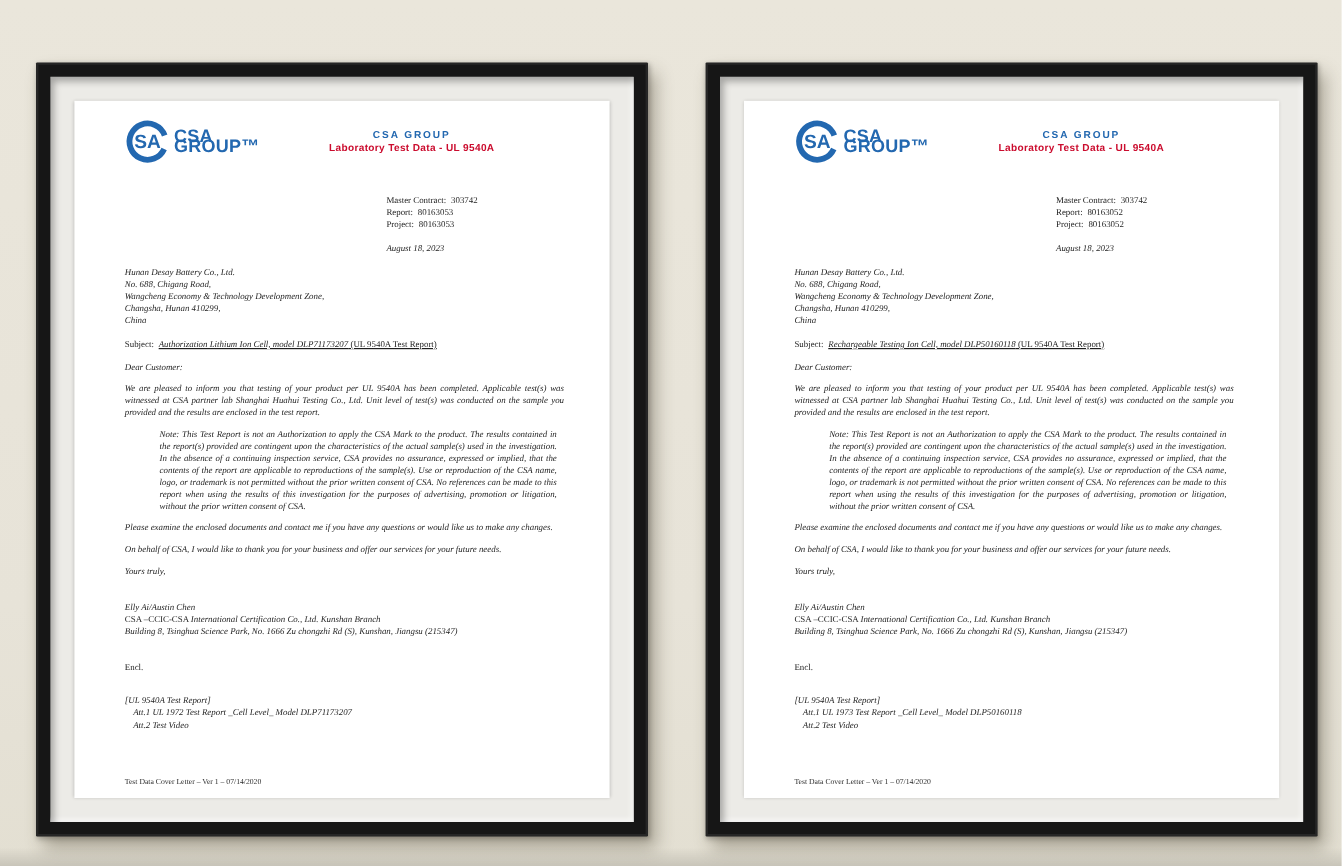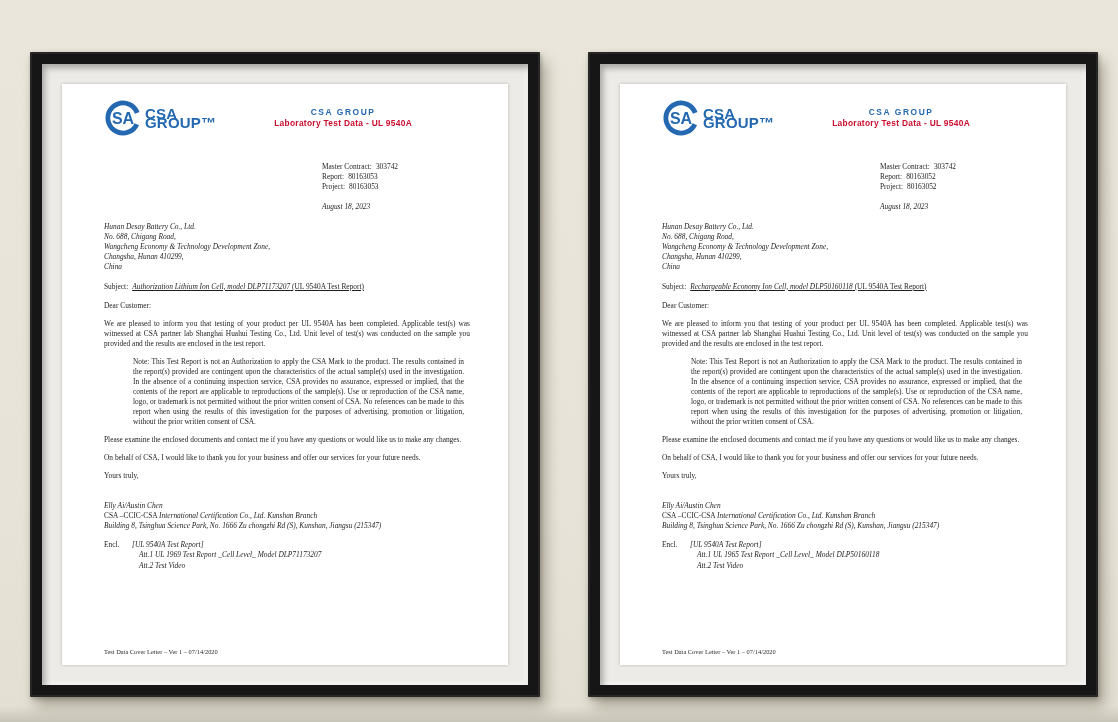--- a/index.html
+++ b/index.html
@@ -43,34 +43,34 @@
   .date{margin:9px 0 0 218px;font-style:italic;}
 
   .recipient{margin-top:10px;font-style:italic;}
   .recipient div{line-height:10.2px;}
 
   .subject{margin-top:9px;}
   .subject .u{text-decoration:underline;}
   .subject .sm{font-style:italic;}
   .sub-label{margin-right:4px;}
 
-  p{margin:0;}
+  p{margin:0;font-style:italic;}
   .salutation{margin-top:9px;}
   .just{text-align:justify;}
   .intro{margin-top:8px;}
   .note{margin:8px 6px 0 29px;}
   .examine{margin-top:8px;}
   .thanks{margin-top:8px;}
   .closing{margin-top:8px;}
 
   .sig{margin-top:20px;}
   .sig div{line-height:10.2px;}
   .it{font-style:italic;}
 
-  .encl{margin-top:9px;display:flex;}
+  .encl{margin-top:20px;display:flex;flex-direction:column;}
   .encl-label{flex:0 0 28px;}
   .encl-body div{line-height:10.2px;font-style:italic;}
   .encl-body .att{margin-left:7px;}
 
   .foot{margin-top:auto;font-size:6.4px;color:#2a2a2a;}
 </style>
 </head>
 <body>
 
 <div class="wall">
@@ -132,21 +132,21 @@
         <div class="sig">
           <div class="it">Elly Ai/Austin Chen</div>
           <div><span>CSA –CCIC-CSA </span><span class="it">International Certification Co., Ltd. Kunshan Branch</span></div>
           <div class="it">Building 8, Tsinghua Science Park, No. 1666 Zu chongzhi Rd (S), Kunshan, Jiangsu (215347)</div>
         </div>
 
         <div class="encl">
           <span class="encl-label">Encl.</span>
           <div class="encl-body">
             <div>[UL 9540A Test Report]</div>
-            <div class="att">Att.1 UL 1969 Test Report _Cell Level_ Model DLP71173207</div>
+            <div class="att">Att.1 UL 1972 Test Report _Cell Level_ Model DLP71173207</div>
             <div class="att">Att.2 Test Video</div>
           </div>
         </div>
 
         <div class="foot">Test Data Cover Letter – Ver 1 – 07/14/2020</div>
       </div>
     </div>
   </figure>
 
   <figure class="frame right">
@@ -186,41 +186,41 @@
 
         <div class="recipient">
           <div>Hunan Desay Battery Co., Ltd.</div>
           <div>No. 688, Chigang Road,</div>
           <div>Wangcheng Economy &amp; Technology Development Zone,</div>
           <div>Changsha, Hunan 410299,</div>
           <div>China</div>
         </div>
 
         <div class="subject">
-          <span class="sub-label">Subject:</span><span class="u"><span class="sm">Rechargeable Economy Ion Cell, model DLP50160118</span><span> (UL 9540A Test Report)</span></span>
+          <span class="sub-label">Subject:</span><span class="u"><span class="sm">Rechargeable Testing Ion Cell, model DLP50160118</span><span> (UL 9540A Test Report)</span></span>
         </div>
 
         <p class="salutation">Dear Customer:</p>
         <p class="intro just">We are pleased to inform you that testing of your product per UL 9540A has been completed. Applicable test(s) was witnessed at CSA partner lab Shanghai Huahui Testing Co., Ltd. Unit level of test(s) was conducted on the sample you provided and the results are enclosed in the test report.</p>
         <p class="note just">Note: This Test Report is not an Authorization to apply the CSA Mark to the product. The results contained in the report(s) provided are contingent upon the characteristics of the actual sample(s) used in the investigation.  In the absence of a continuing inspection service, CSA provides no assurance, expressed or implied, that the contents of the report are applicable to reproductions of the sample(s).  Use or reproduction of the CSA name, logo, or trademark is not permitted without the prior written consent of CSA. No references can be made to this report when using the results of this investigation for the purposes of advertising, promotion or litigation, without the prior written consent of CSA.</p>
         <p class="examine">Please examine the enclosed documents and contact me if you have any questions or would like us to make any changes.</p>
         <p class="thanks">On behalf of CSA, I would like to thank you for your business and offer our services for your future needs.</p>
         <p class="closing">Yours truly,</p>
 
         <div class="sig">
           <div class="it">Elly Ai/Austin Chen</div>
           <div><span>CSA –CCIC-CSA </span><span class="it">International Certification Co., Ltd. Kunshan Branch</span></div>
           <div class="it">Building 8, Tsinghua Science Park, No. 1666 Zu chongzhi Rd (S), Kunshan, Jiangsu (215347)</div>
         </div>
 
         <div class="encl">
           <span class="encl-label">Encl.</span>
           <div class="encl-body">
             <div>[UL 9540A Test Report]</div>
-            <div class="att">Att.1 UL 1965 Test Report _Cell Level_ Model DLP50160118</div>
+            <div class="att">Att.1 UL 1973 Test Report _Cell Level_ Model DLP50160118</div>
             <div class="att">Att.2 Test Video</div>
           </div>
         </div>
 
         <div class="foot">Test Data Cover Letter – Ver 1 – 07/14/2020</div>
       </div>
     </div>
   </figure>
 
 </div>

